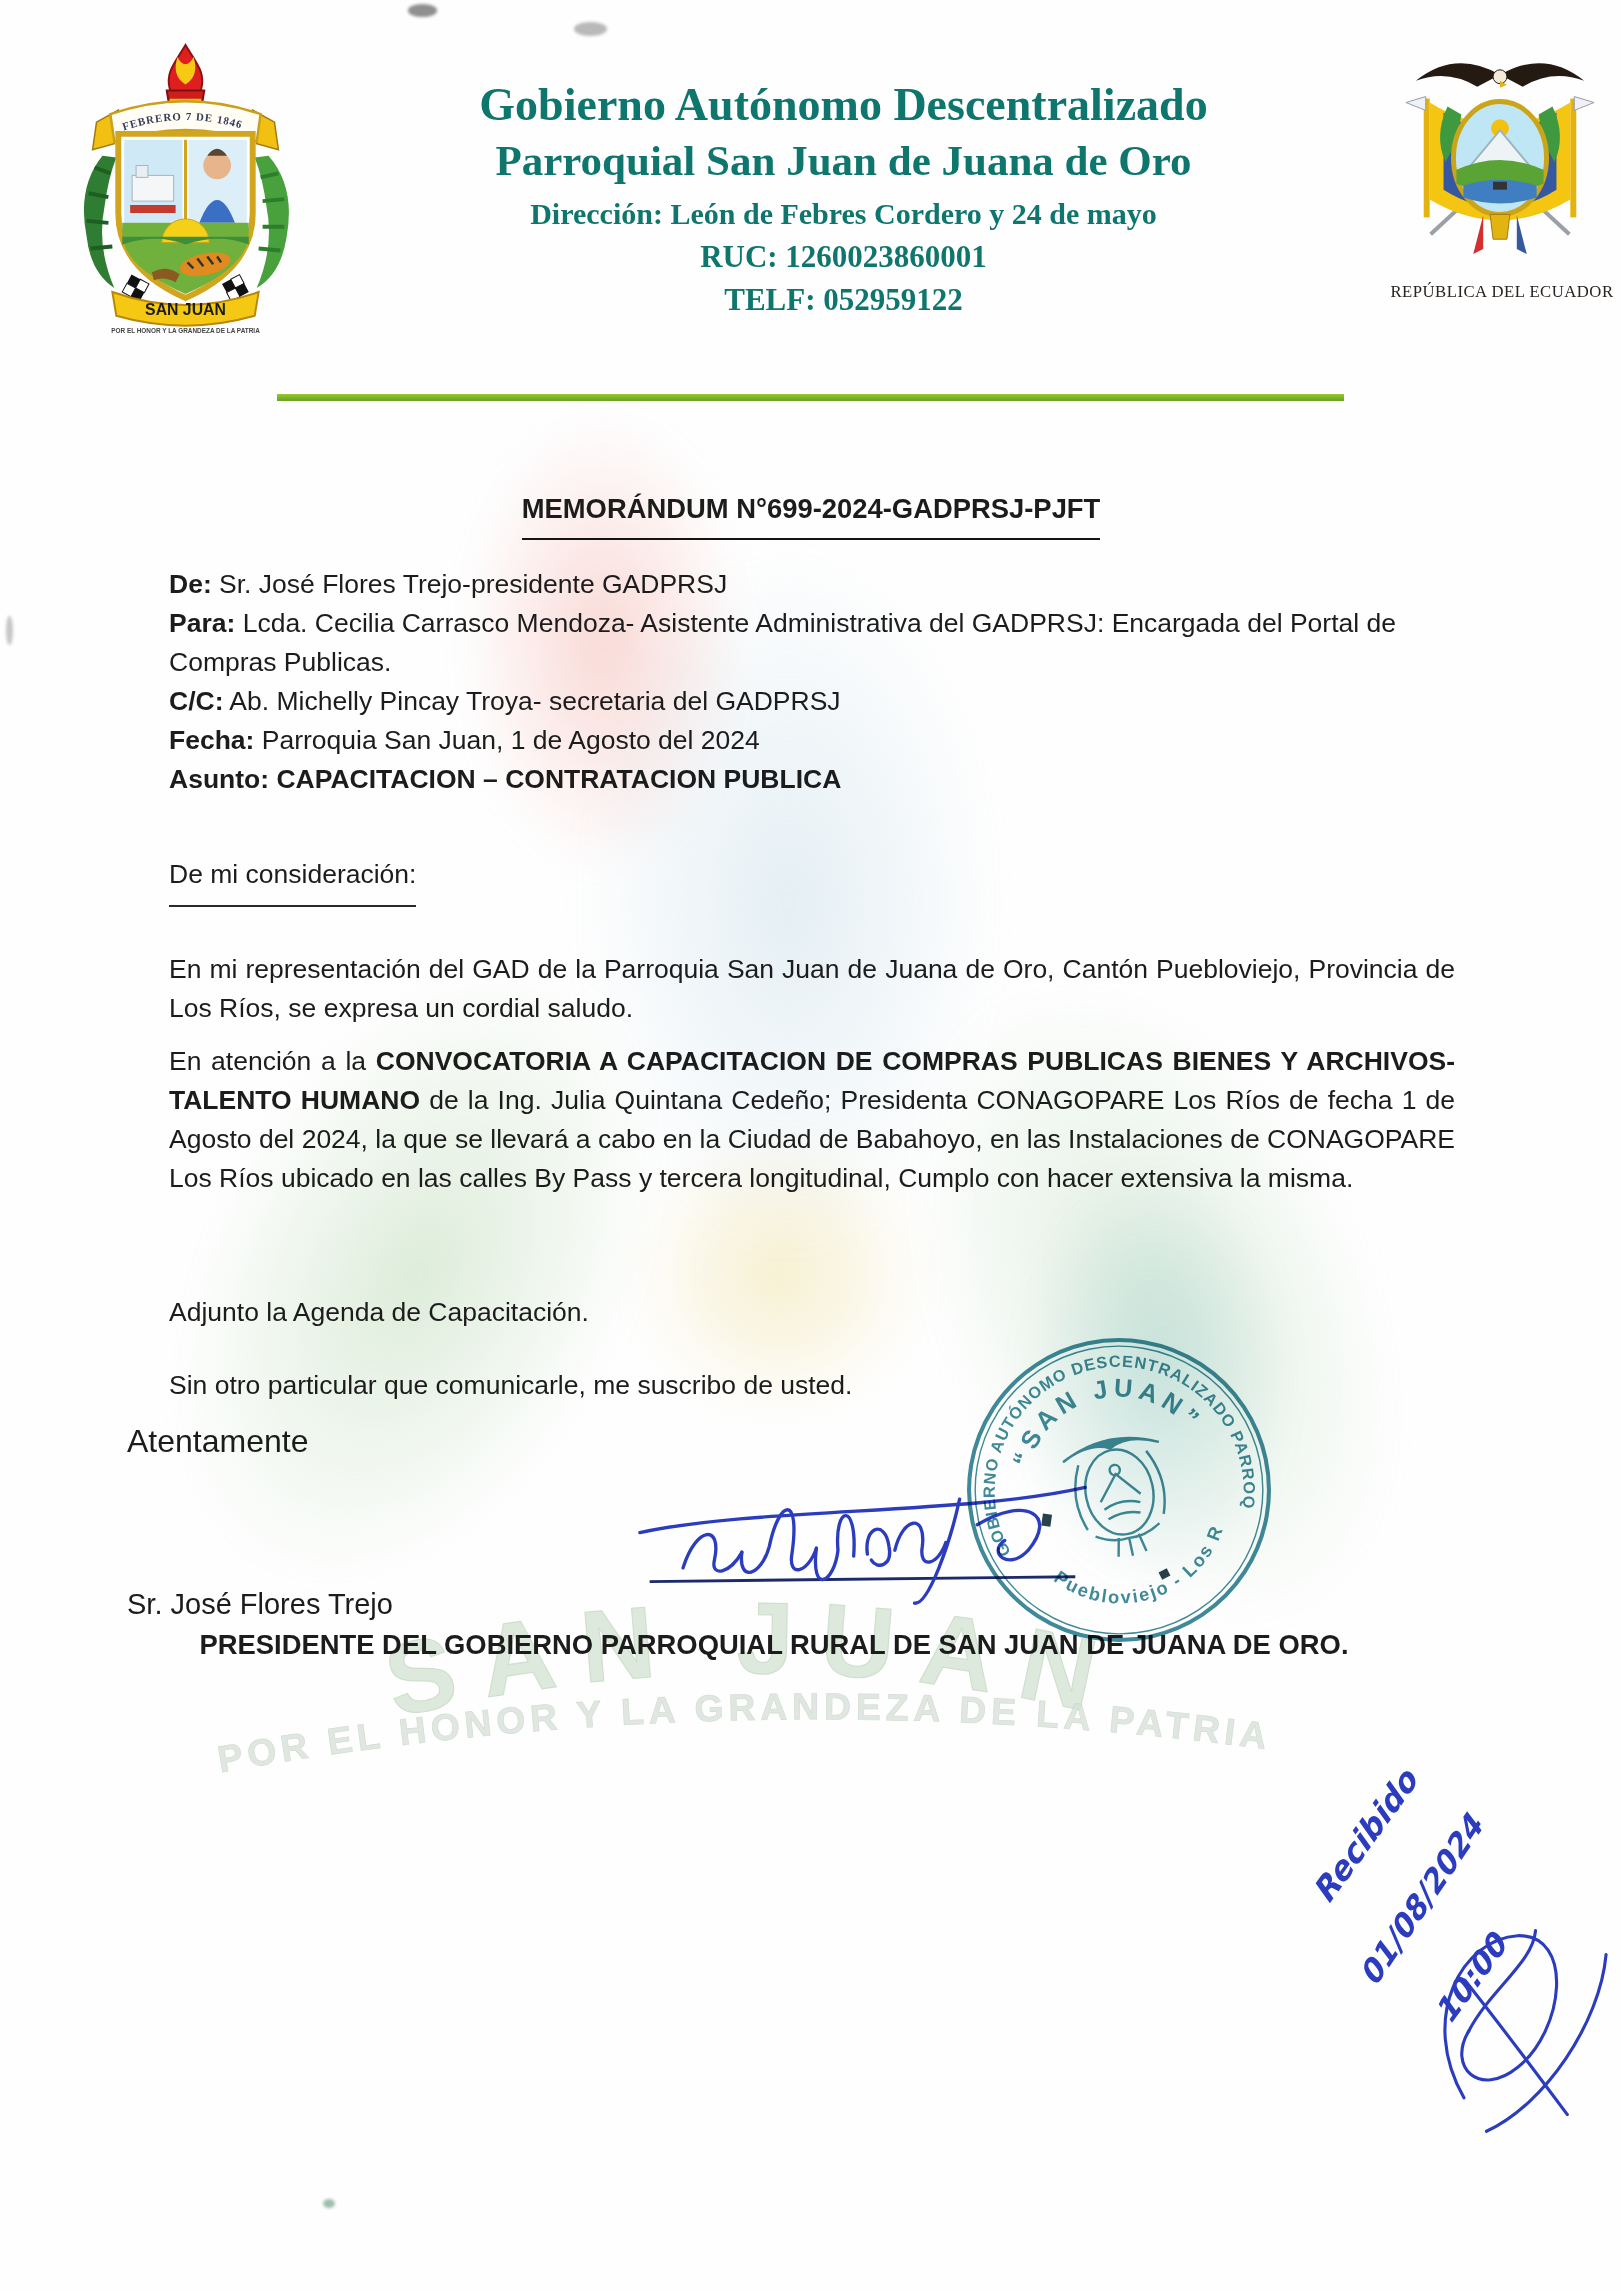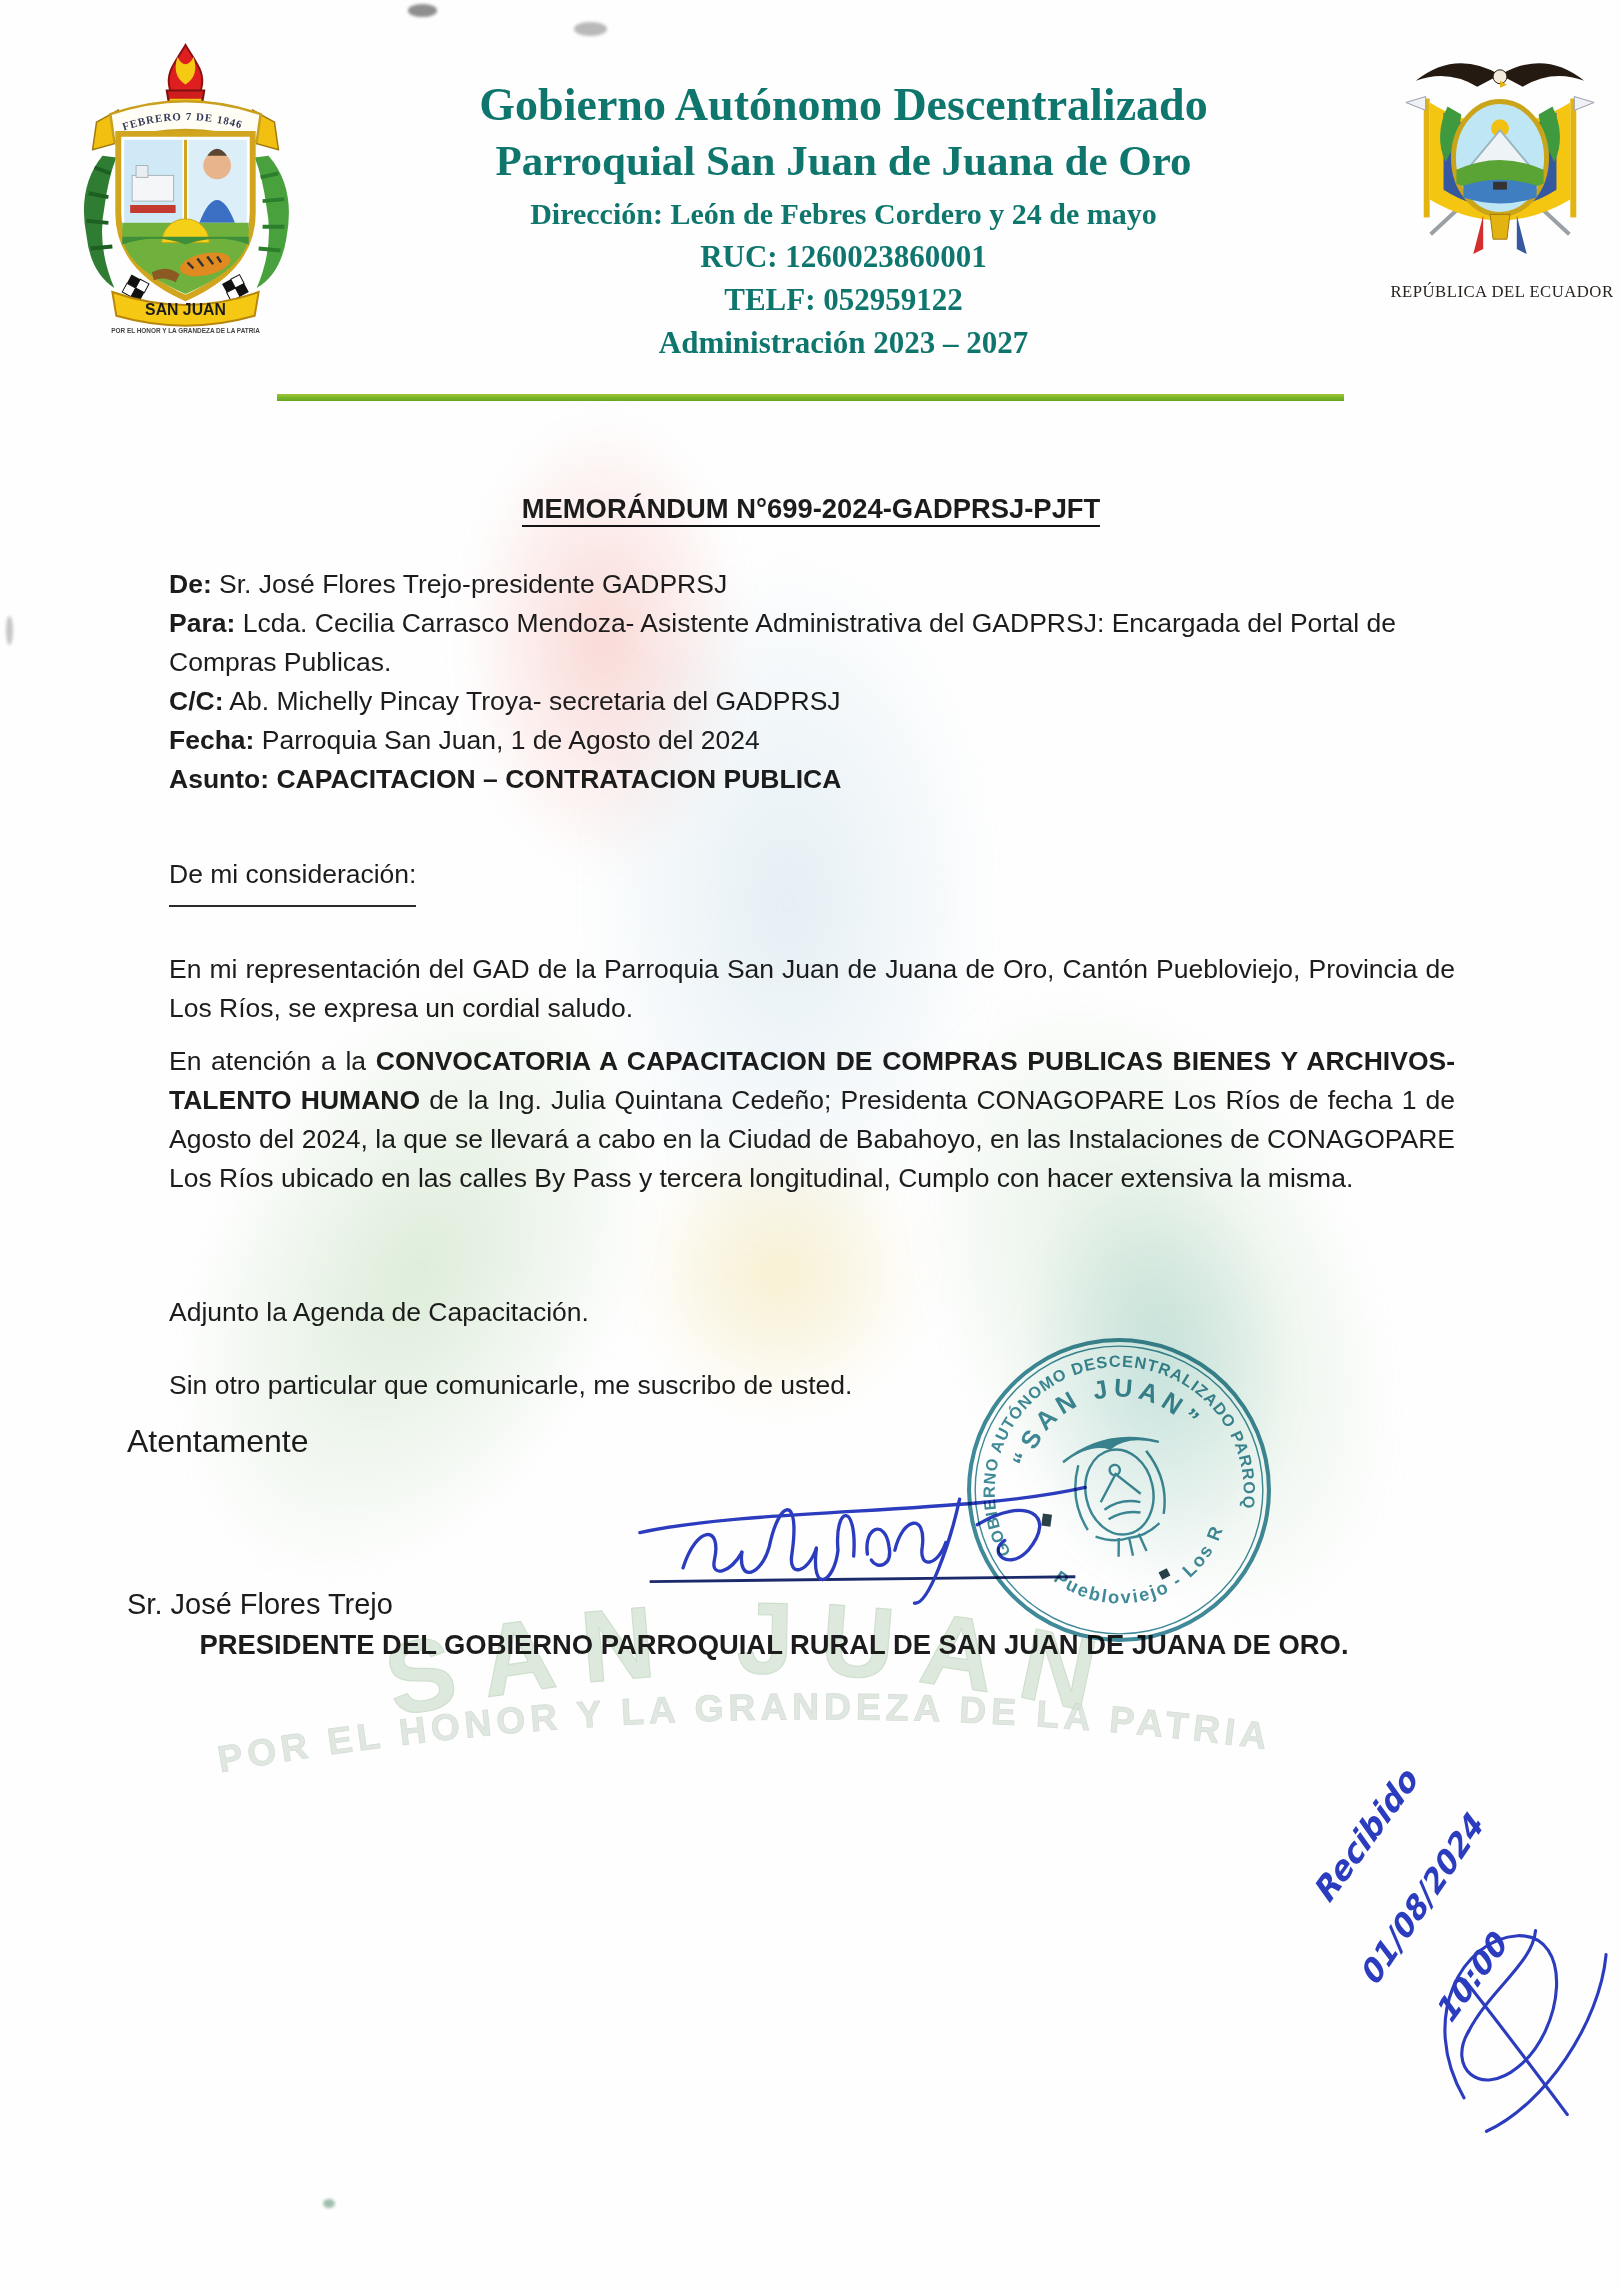--- a/index.html
+++ b/index.html
@@ -14,21 +14,21 @@
   .hdr-l4,.hdr-l5,.hdr-l6{font-size:31px;line-height:43px;}
   .green-rule{position:absolute;left:277px;top:394px;width:1067px;height:6.9px;
               background:linear-gradient(180deg,#9cc637 0%,#76b227 60%,#67a522 100%);}
   .coat-right{position:absolute;left:1396px;top:51px;width:208px;}
   .coat-caption{position:absolute;left:1360px;top:282px;width:284px;text-align:center;
                 font-family:"Liberation Serif",serif;font-size:16.7px;letter-spacing:0.5px;color:#2a2420;}
   .crest-left{position:absolute;left:57px;top:39px;width:257px;}
   
   .abs{position:absolute;}
   .m-title{left:169px;top:493px;width:1284px;text-align:center;font-size:27.4px;font-weight:bold;}
-  .m-title span{border-bottom:2.9px solid #141414;padding-bottom:1px;margin-top:48px;}
+  .m-title span{border-bottom:2.9px solid #141414;padding-bottom:14px;margin-top:48px;}
   .m-fields{left:169px;top:565px;width:1284px;font-size:26.5px;line-height:39px;}
   .fld b{font-weight:bold;}
   .bold-val{font-weight:bold;}
   .m-salute{left:169px;top:859px;font-size:26.5px;}
   .m-salute span{border-bottom:2px solid #2a2a2a;padding-bottom:16px;}
   .para{left:169px;width:1286px;font-size:26.5px;line-height:39px;text-align:justify;margin-top:23px;}
   .m-p1{top:927px;}
   .m-p2{top:1019px;}
   .m-p3{top:1270px;text-align:left;}
   .m-p4{top:1343px;text-align:left;}
@@ -156,21 +156,20 @@
     <text x="130" y="279" text-anchor="middle" font-family="Liberation Sans,sans-serif" font-size="16" font-weight="bold" fill="#1c1c1c">SAN JUAN</text>
     <text x="130" y="297" text-anchor="middle" font-family="Liberation Sans,sans-serif" font-size="6.5" font-weight="bold" fill="#444">POR EL HONOR Y LA GRANDEZA DE LA PATRIA</text>
   </svg>
 
   <div class="hdr-block">
     <div class="hdr-l1">Gobierno Autónomo Descentralizado</div>
     <div class="hdr-l2">Parroquial San Juan de Juana de Oro</div>
     <div class="hdr-l3">Dirección: León de Febres Cordero y 24 de mayo</div>
     <div class="hdr-l4">RUC: 1260023860001</div>
     <div class="hdr-l5">TELF: 052959122</div>
-    <div class="hdr-l6">Administración 2023 – 2027</div>
   </div>
 
   <svg class="coat-right" viewBox="0 0 210 220">
     <line x1="40" y1="60" x2="175" y2="185" stroke="#9aa0a6" stroke-width="4"></line>
     <line x1="170" y1="60" x2="35" y2="185" stroke="#9aa0a6" stroke-width="4"></line>
     <rect x="28" y="48" width="6" height="120" fill="#e3b30f"></rect>
     <rect x="176" y="48" width="6" height="120" fill="#e3b30f"></rect>
     <path d="M10,52 L30,46 L30,60 Z" fill="#eef2f5" stroke="#99a"></path>
     <path d="M200,52 L180,46 L180,60 Z" fill="#eef2f5" stroke="#99a"></path>
     <path d="M34,52 Q105,96 176,52 L176,150 Q105,192 34,150 Z" fill="#f4c511"></path>

